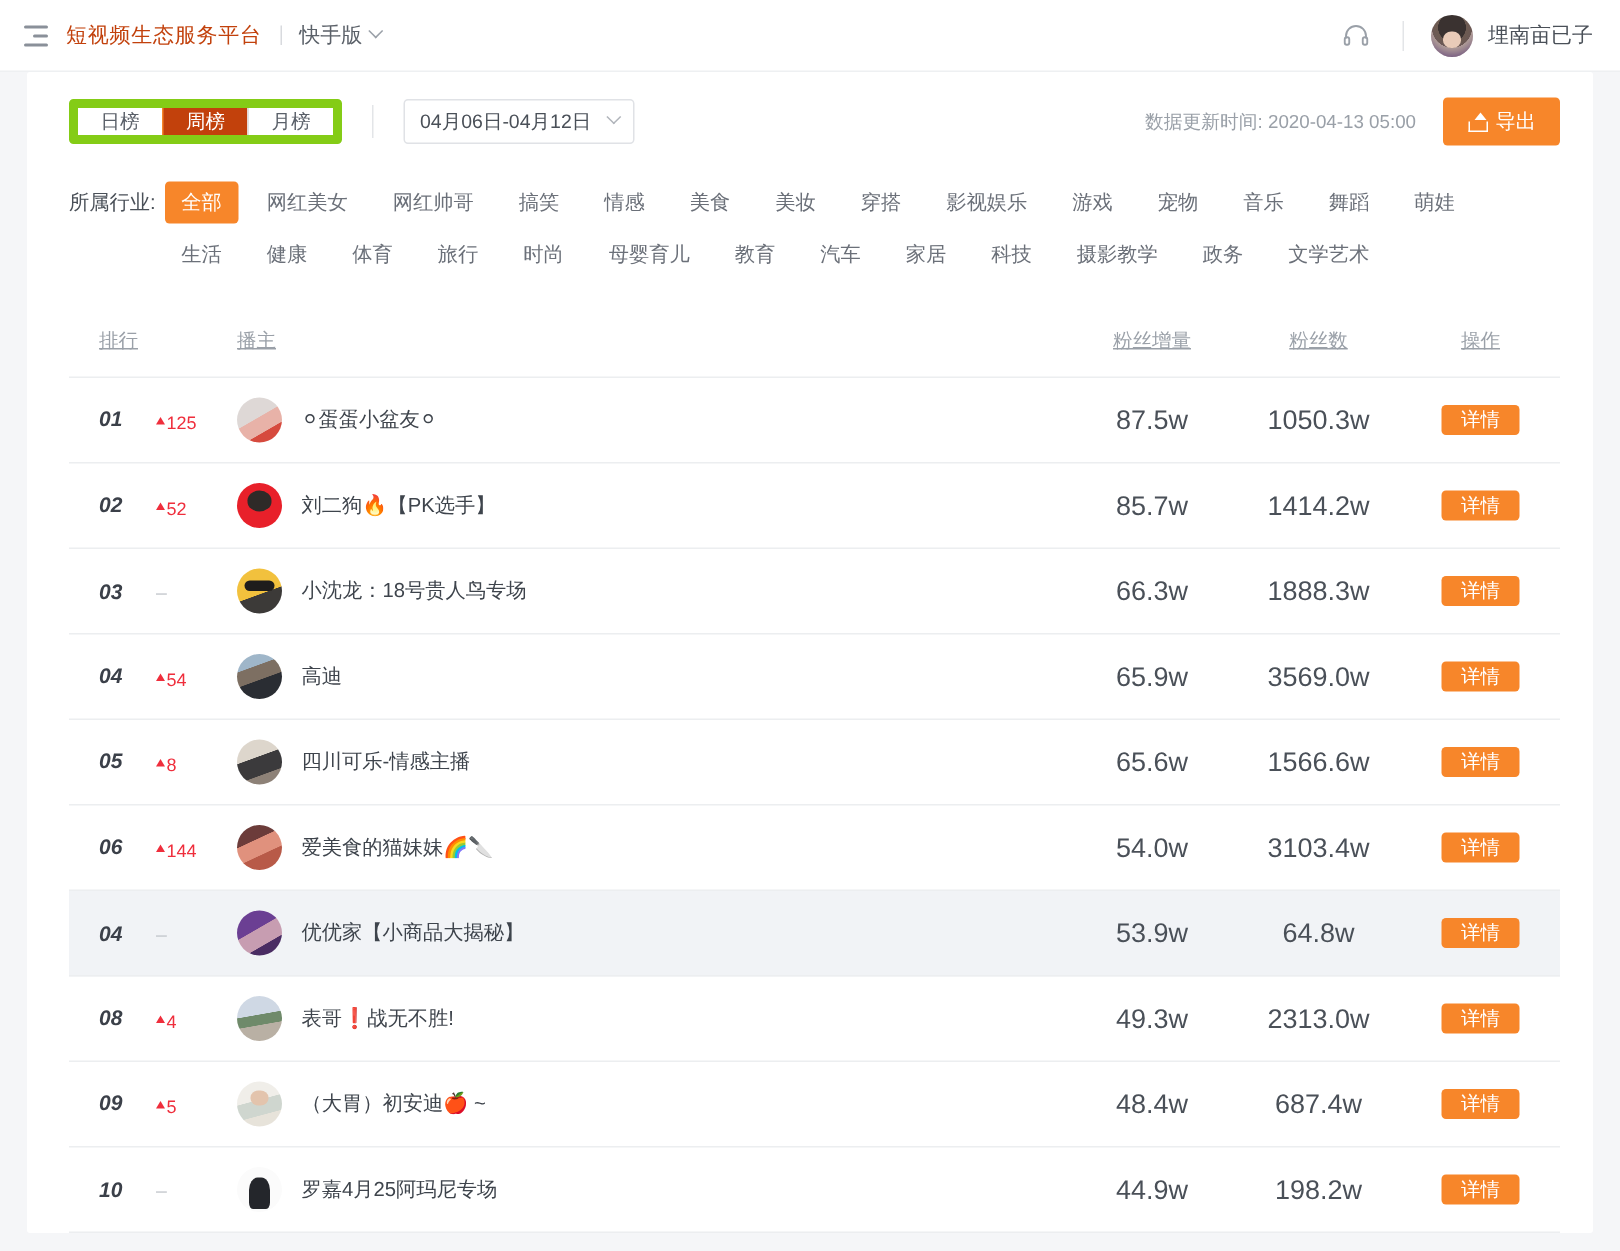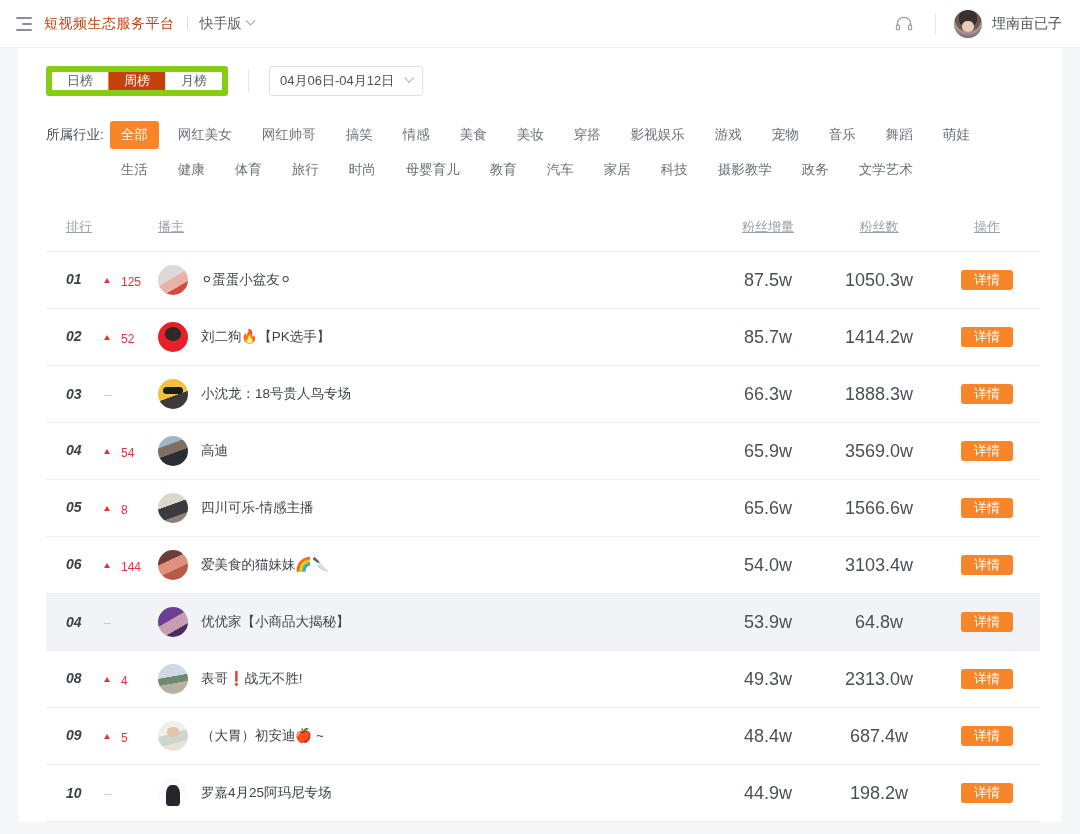--- a/index.html
+++ b/index.html
@@ -206,21 +206,21 @@
     font-style: italic;
     font-weight: bold;
     font-size:14px;
     color:#3b4049;
     width: 26px;
   }
   .rank-delta {
     font-size:12px;
     color:#ef2e3c;
     margin-left:12px;
-    display:flex; align-items:center; gap:11px;
+    display:flex; align-items:center; gap:1px;
     white-space:nowrap;
   }
   .arrow-up {
     display:inline-block;
     width:0;height:0;
     border-left:3px solid transparent;
     border-right:3px solid transparent;
     border-bottom:5px solid #ef2e3c;
     position:relative; top:-1px;
   }
@@ -300,20 +300,27 @@
         <button>日榜</button>
         <button class="active">周榜</button>
         <button>月榜</button>
       </div>
       <span class="ctrl-divider"></span>
       <div class="daterange">
         <span>04月06日-04月12日</span>
         <span class="caret"></span>
       </div>
 
+      <div class="controls-right">
+        <span class="update-time">数据更新时间: 2020-04-13 05:00</span>
+        <button class="export-btn">
+          <span class="up-icon"></span>
+          <span>导出</span>
+        </button>
+      </div>
     </div>
 
     <div class="filters">
       <span class="filters-label">所属行业:</span>
       <div class="tagwrap">
           <span class="tag active">全部</span>
           <span class="tag">网红美女</span>
           <span class="tag">网红帅哥</span>
           <span class="tag">搞笑</span>
           <span class="tag">情感</span>

